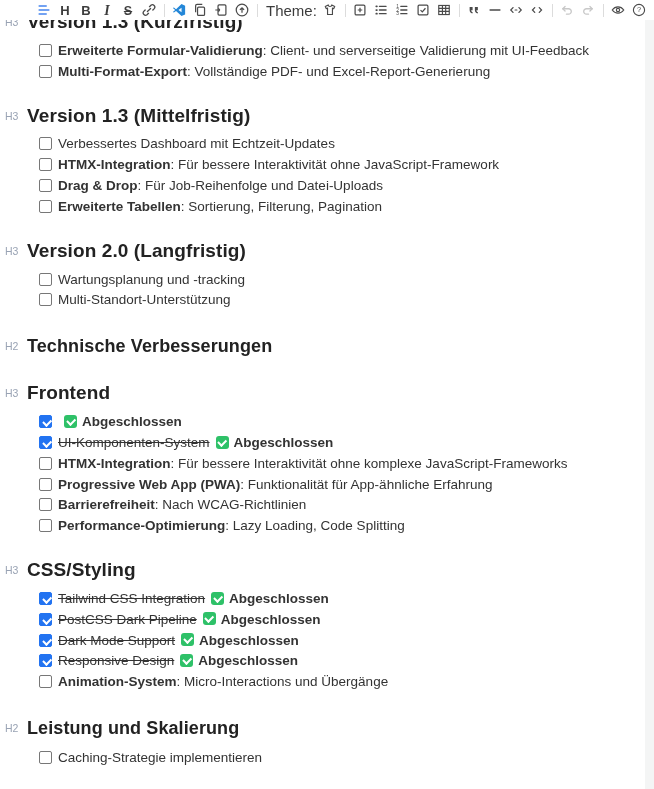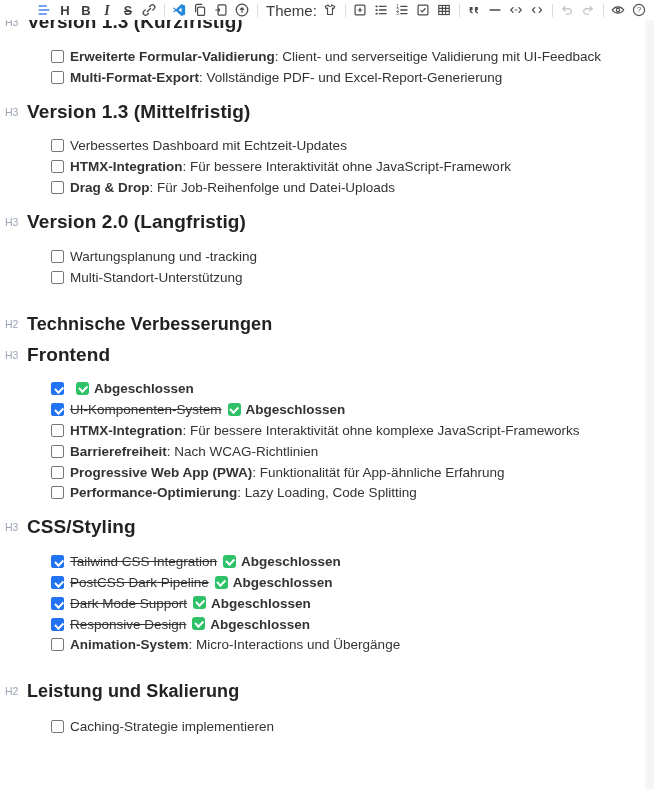--- a/index.html
+++ b/index.html
@@ -17,24 +17,24 @@
   .tlt.st{text-decoration:line-through;font-size:12.5px}
   .sep{width:1px;height:13px;background:#dcdcdc;margin:0 6px 0 2px;flex:none}
   .tb-label{font-size:15px;color:#3c3c3c;margin:0 5px 0 2px;flex:none;white-space:nowrap}
 
   
   .content{position:absolute;top:0;left:0;width:527px;box-sizing:border-box;
            padding:10px 10px 0 27px;z-index:1}
   .hrow{position:relative}
   .gutter{position:absolute;left:-22px;top:6px;font-size:10.5px;color:#99a3b4;font-weight:400}
   h2,h3{margin:0;color:#222;font-weight:700;letter-spacing:.1px}
-  h3{font-size:19px;line-height:24px;margin-top:1px;margin-bottom:6px}
+  h3{font-size:19px;line-height:24px;margin-top:22px;margin-bottom:6px}
   h2{font-size:18px;line-height:26px;margin-top:23px;margin-bottom:6px}
   .hrow.first h3{margin-top:0}
-  ul.tasks{list-style:none;margin:12px;padding:0 0 0 12px}
+  ul.tasks{list-style:none;margin:0;padding:0 0 0 12px}
   li.task{height:20.8px;display:flex;align-items:center;font-size:13.5px;white-space:nowrap}
   .cb{width:13px;height:13px;border:1px solid #777;border-radius:2px;background:#fff;
       margin-right:6px;flex:none;box-sizing:border-box;position:relative;cursor:pointer}
   .cb.on{background:#2273f1;border-color:#2273f1}
   .cb.on::after{content:"";position:absolute;left:2.5px;top:3px;width:6px;height:3.5px;
       border-left:2px solid #fff;border-bottom:2px solid #fff;transform:rotate(-45deg)}
   .strike{text-decoration:line-through}
   .term,.blabel{font-weight:700}
   .badge{width:13px;height:13px;border-radius:3px;background:#2ec168;margin:0 5px 1px 6px;
       position:relative;flex:none}
@@ -257,20 +257,25 @@
       <li class="task">
         <span class="cb"></span>
         <span class="term">HTMX-Integration</span>
         <span class="rest">: Für bessere Interaktivität ohne JavaScript-Framework</span>
       </li>
       <li class="task">
         <span class="cb"></span>
         <span class="term">Drag &amp; Drop</span>
         <span class="rest">: Für Job-Reihenfolge und Datei-Uploads</span>
       </li>
+      <li class="task">
+        <span class="cb"></span>
+        <span class="term">Erweiterte Tabellen</span>
+        <span class="rest">: Sortierung, Filterung, Pagination</span>
+      </li>
     </ul>
     <div class="hrow">
       <span class="gutter" style="top: 6px;">H3</span>
       <h3>Version 2.0 (Langfristig)</h3>
     </div>
     <ul class="tasks">
       <li class="task">
         <span class="cb"></span>
         <span class="rest">Wartungsplanung und -tracking</span>
       </li>
@@ -299,30 +304,30 @@
         <span class="badge"></span>
         <span class="blabel">Abgeschlossen</span>
       </li>
       <li class="task">
         <span class="cb"></span>
         <span class="term">HTMX-Integration</span>
         <span class="rest">: Für bessere Interaktivität ohne komplexe JavaScript-Frameworks</span>
       </li>
       <li class="task">
         <span class="cb"></span>
+        <span class="term">Progressive Web App (PWA)</span>
+        <span class="rest">: Funktionalität für App-ähnliche Erfahrung</span>
+      </li>
+      <li class="task">
+        <span class="cb"></span>
         <span class="term">Barrierefreiheit</span>
         <span class="rest">: Nach WCAG-Richtlinien</span>
       </li>
       <li class="task">
         <span class="cb"></span>
-        <span class="term">Progressive Web App (PWA)</span>
-        <span class="rest">: Funktionalität für App-ähnliche Erfahrung</span>
-      </li>
-      <li class="task">
-        <span class="cb"></span>
         <span class="term">Performance-Optimierung</span>
         <span class="rest">: Lazy Loading, Code Splitting</span>
       </li>
     </ul>
     <div class="hrow">
       <span class="gutter" style="top: 6px;">H3</span>
       <h3>CSS/Styling</h3>
     </div>
     <ul class="tasks">
       <li class="task">

